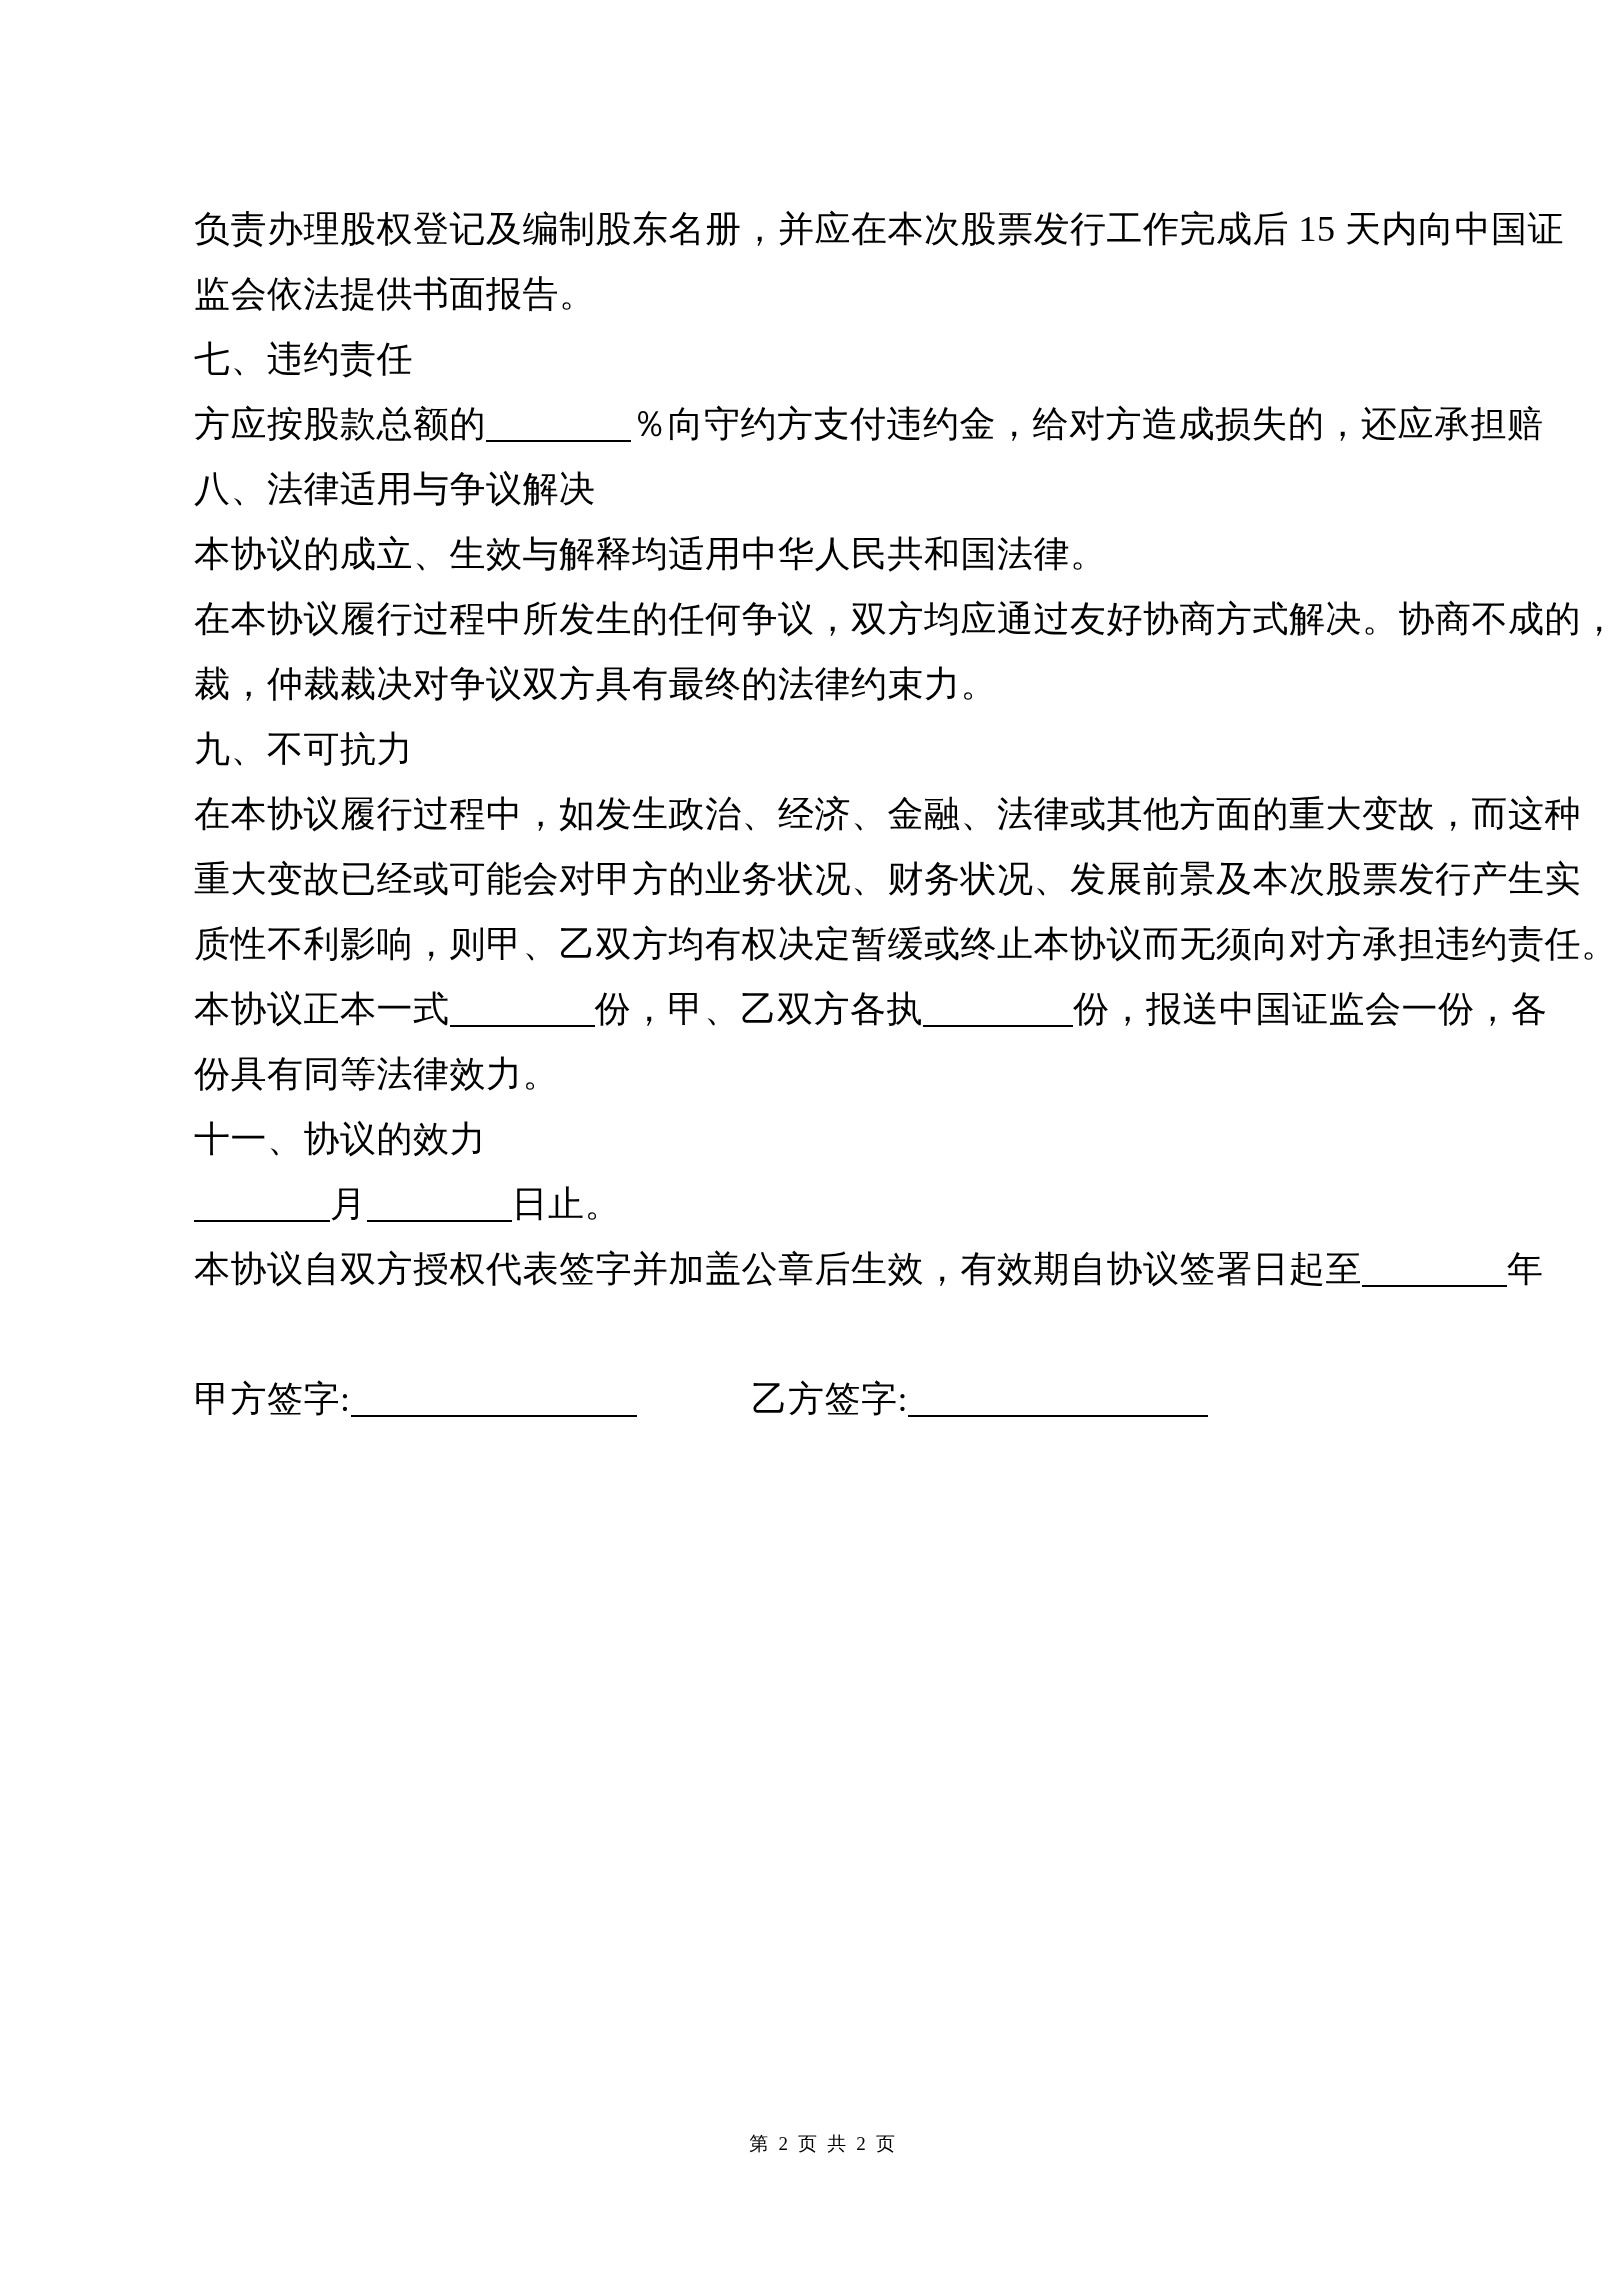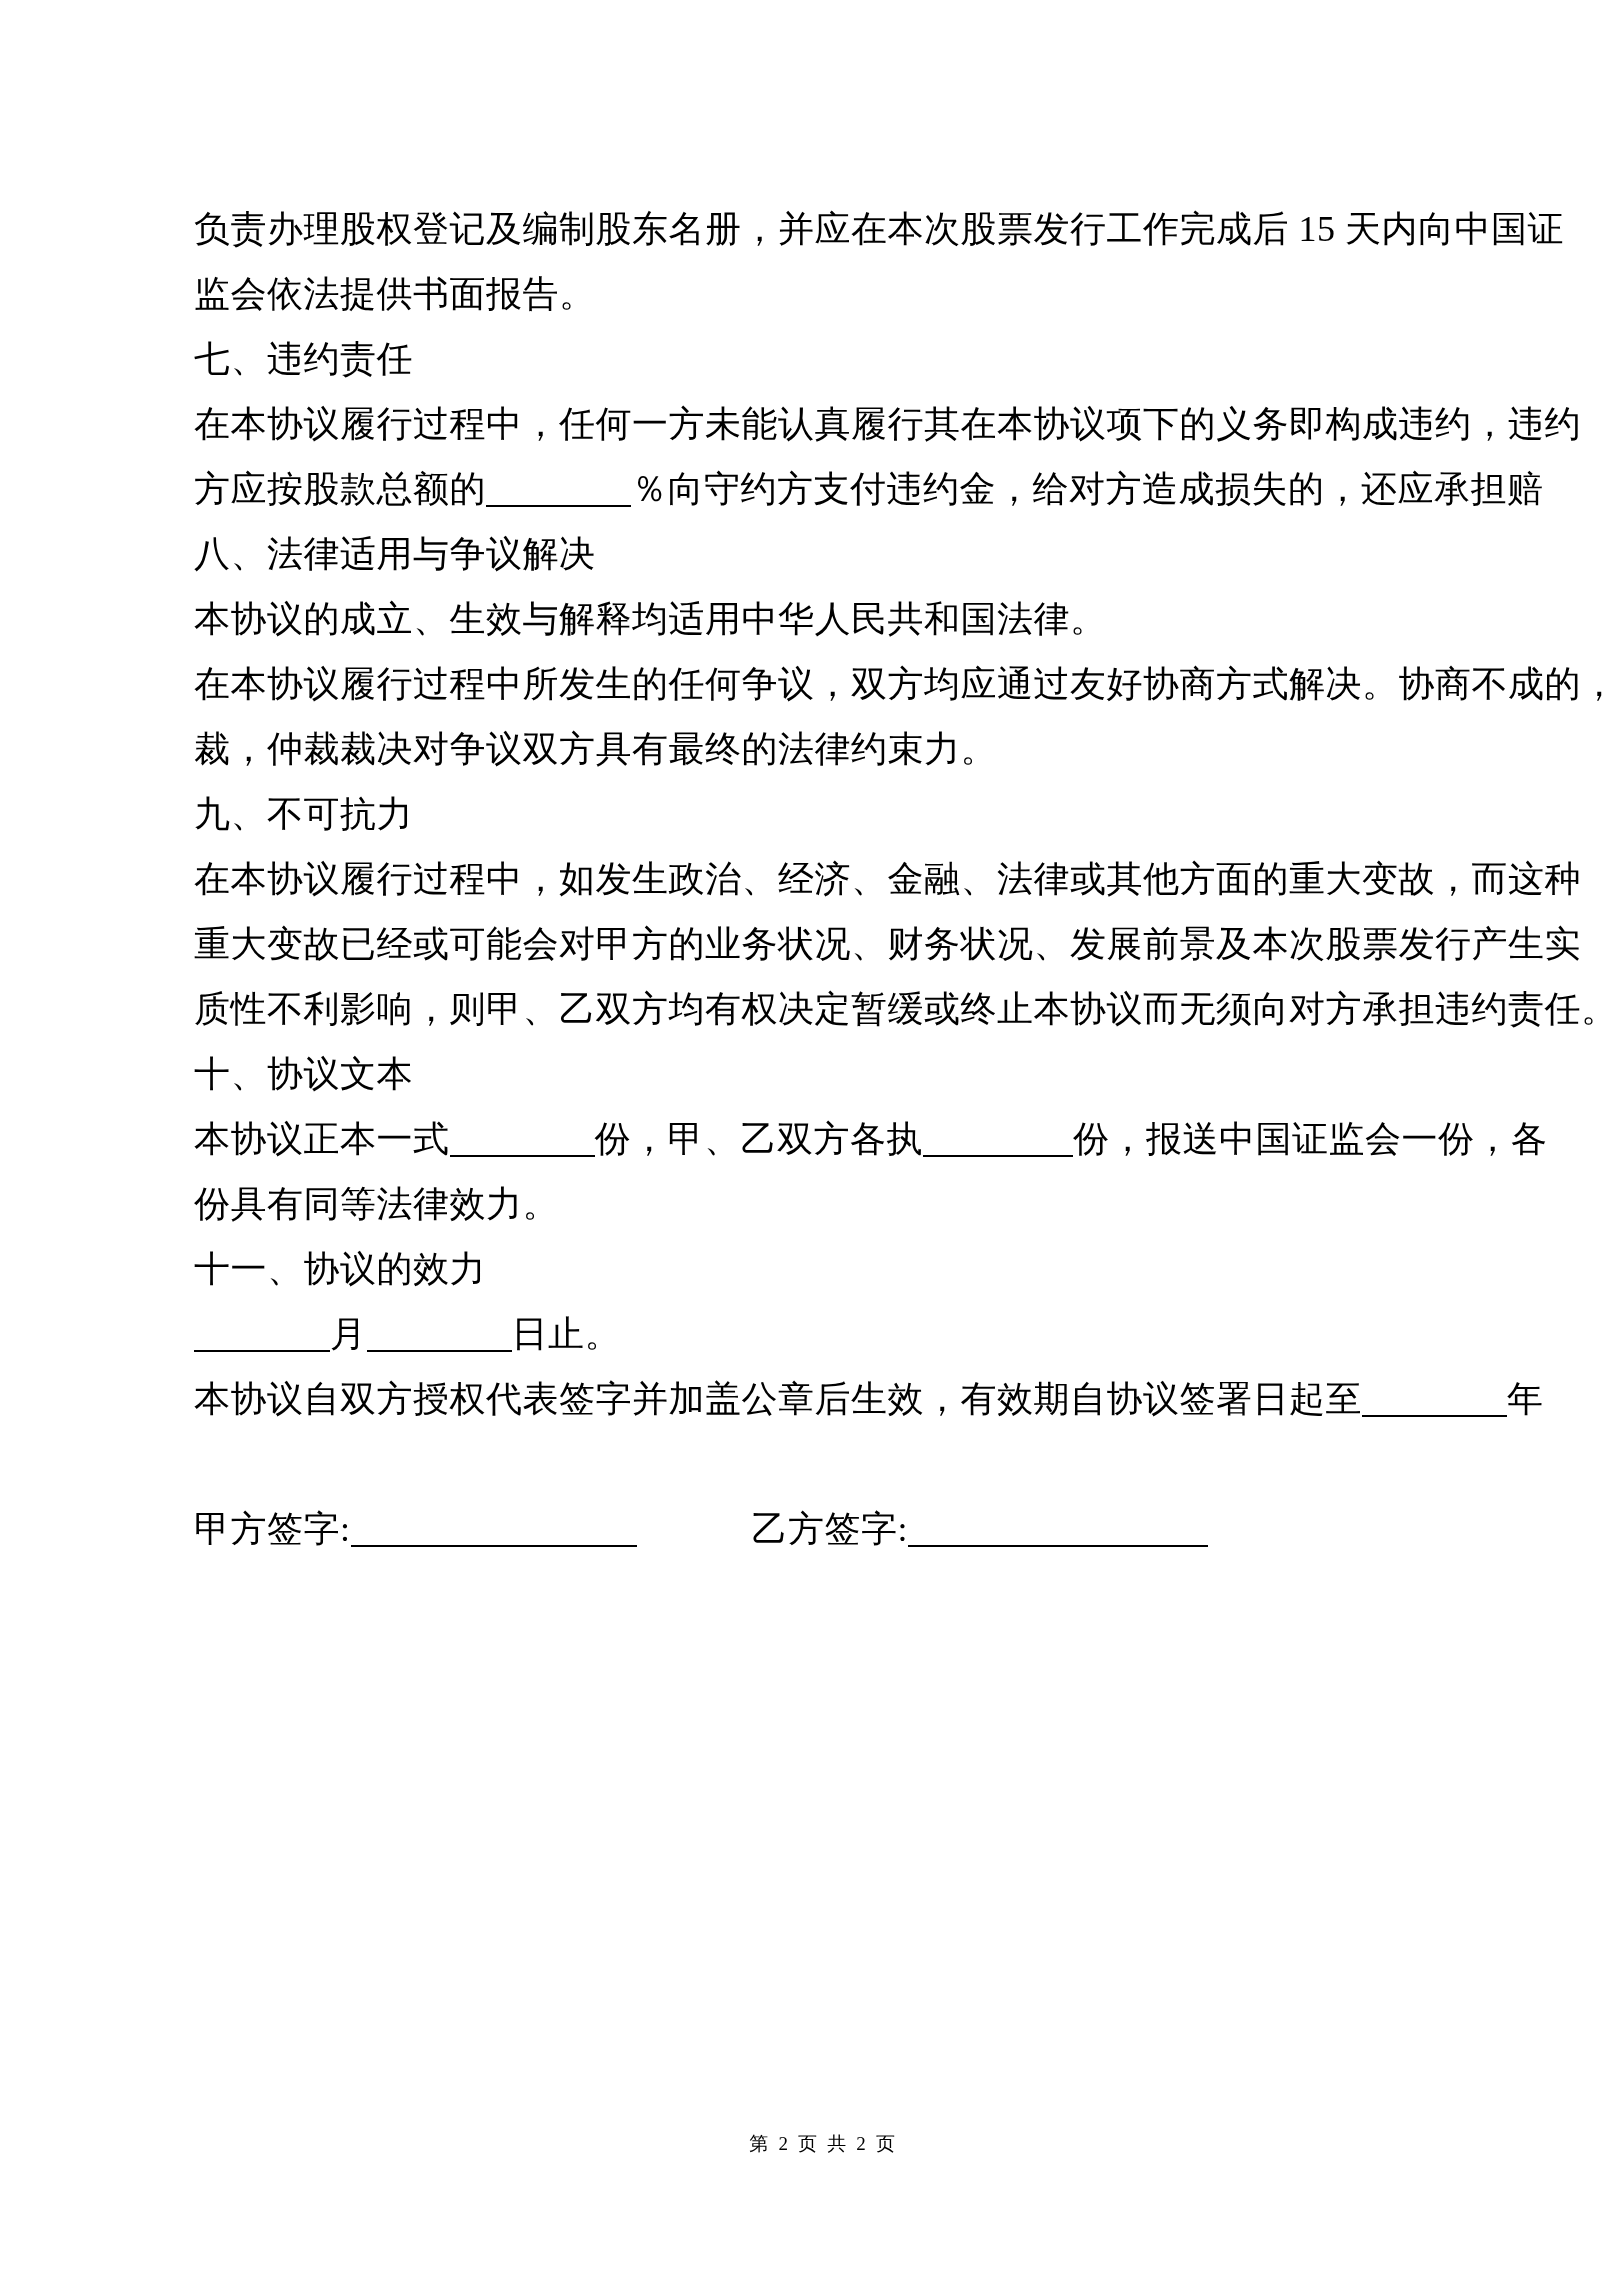--- a/index.html
+++ b/index.html
@@ -54,31 +54,29 @@
   }
 </style>
 </head>
 <body>
 
 <div class="page">
   <div class="doc-content">
       <div class="line"><span class="seg">负责办理股权登记及编制股东名册，并应在本次股票发行工作完成后 15 天内向中国证</span></div>
       <div class="line"><span class="seg">监会依法提供书面报告。</span></div>
       <div class="line"><span class="seg">七、违约责任</span></div>
-      <div class="line"><span class="seg">在本协议履行过程中，任何一方未能认真履行其在本协议项下的义务即构成违约，违约</span></div>
       <div class="line"><span class="seg">方应按股款总额的</span><span class="blank" style="width: 145px;"></span><span class="seg">％向守约方支付违约金，给对方造成损失的，还应承担赔</span></div>
       <div class="line"><span class="seg">八、法律适用与争议解决</span></div>
       <div class="line"><span class="seg">本协议的成立、生效与解释均适用中华人民共和国法律。</span></div>
       <div class="line"><span class="seg">在本协议履行过程中所发生的任何争议，双方均应通过友好协商方式解决。协商不成的，</span></div>
       <div class="line"><span class="seg">裁，仲裁裁决对争议双方具有最终的法律约束力。</span></div>
       <div class="line"><span class="seg">九、不可抗力</span></div>
       <div class="line"><span class="seg">在本协议履行过程中，如发生政治、经济、金融、法律或其他方面的重大变故，而这种</span></div>
       <div class="line"><span class="seg">重大变故已经或可能会对甲方的业务状况、财务状况、发展前景及本次股票发行产生实</span></div>
       <div class="line"><span class="seg">质性不利影响，则甲、乙双方均有权决定暂缓或终止本协议而无须向对方承担违约责任。</span></div>
-      <div class="line"><span class="seg">十、协议文本</span></div>
       <div class="line"><span class="seg">本协议正本一式</span><span class="blank" style="width: 145px;"></span><span class="seg">份，甲、乙双方各执</span><span class="blank" style="width: 150px;"></span><span class="seg">份，报送中国证监会一份，各</span></div>
       <div class="line"><span class="seg">份具有同等法律效力。</span></div>
       <div class="line"><span class="seg">十一、协议的效力</span></div>
       <div class="line"><span class="blank" style="width: 136px;"></span><span class="seg">月</span><span class="blank" style="width: 145px;"></span><span class="seg">日止。</span></div>
       <div class="line"><span class="seg">本协议自双方授权代表签字并加盖公章后生效，有效期自协议签署日起至</span><span class="blank" style="width: 145px;"></span><span class="seg">年</span></div>
       <div class="line"></div>
       <div class="line"><span class="seg">甲方签字:</span><span class="blank" style="width: 286px;"></span><span class="hgap" style="width: 115px;"></span><span class="seg">乙方签字:</span><span class="blank" style="width: 300px;"></span></div>
     </div>
   <div class="footer">第 2 页 共 2 页</div>
 </div>

